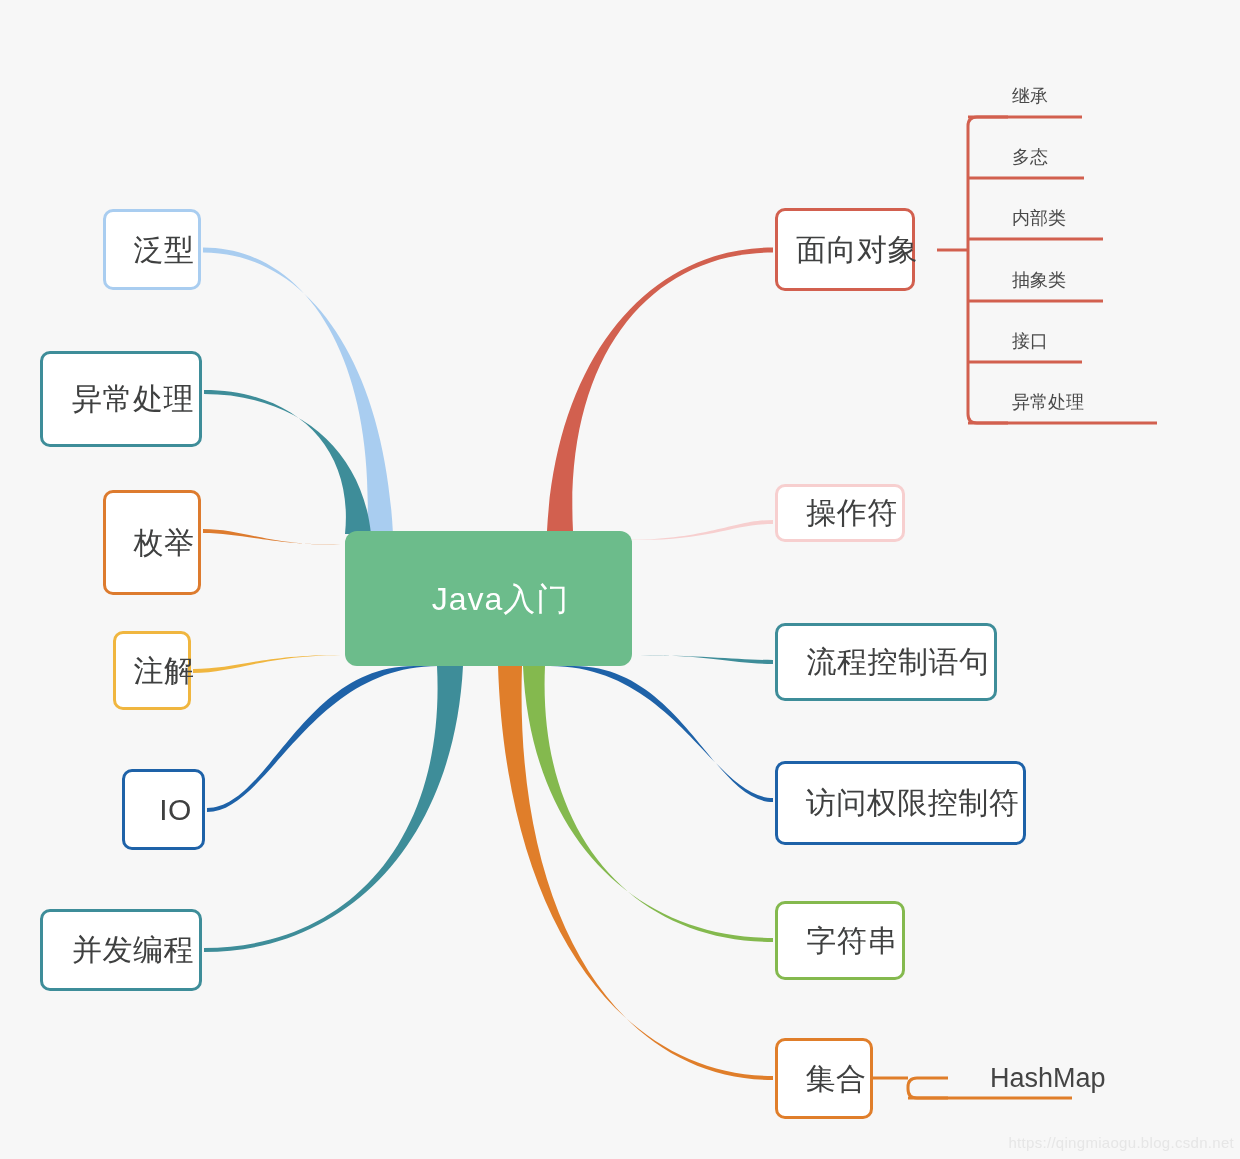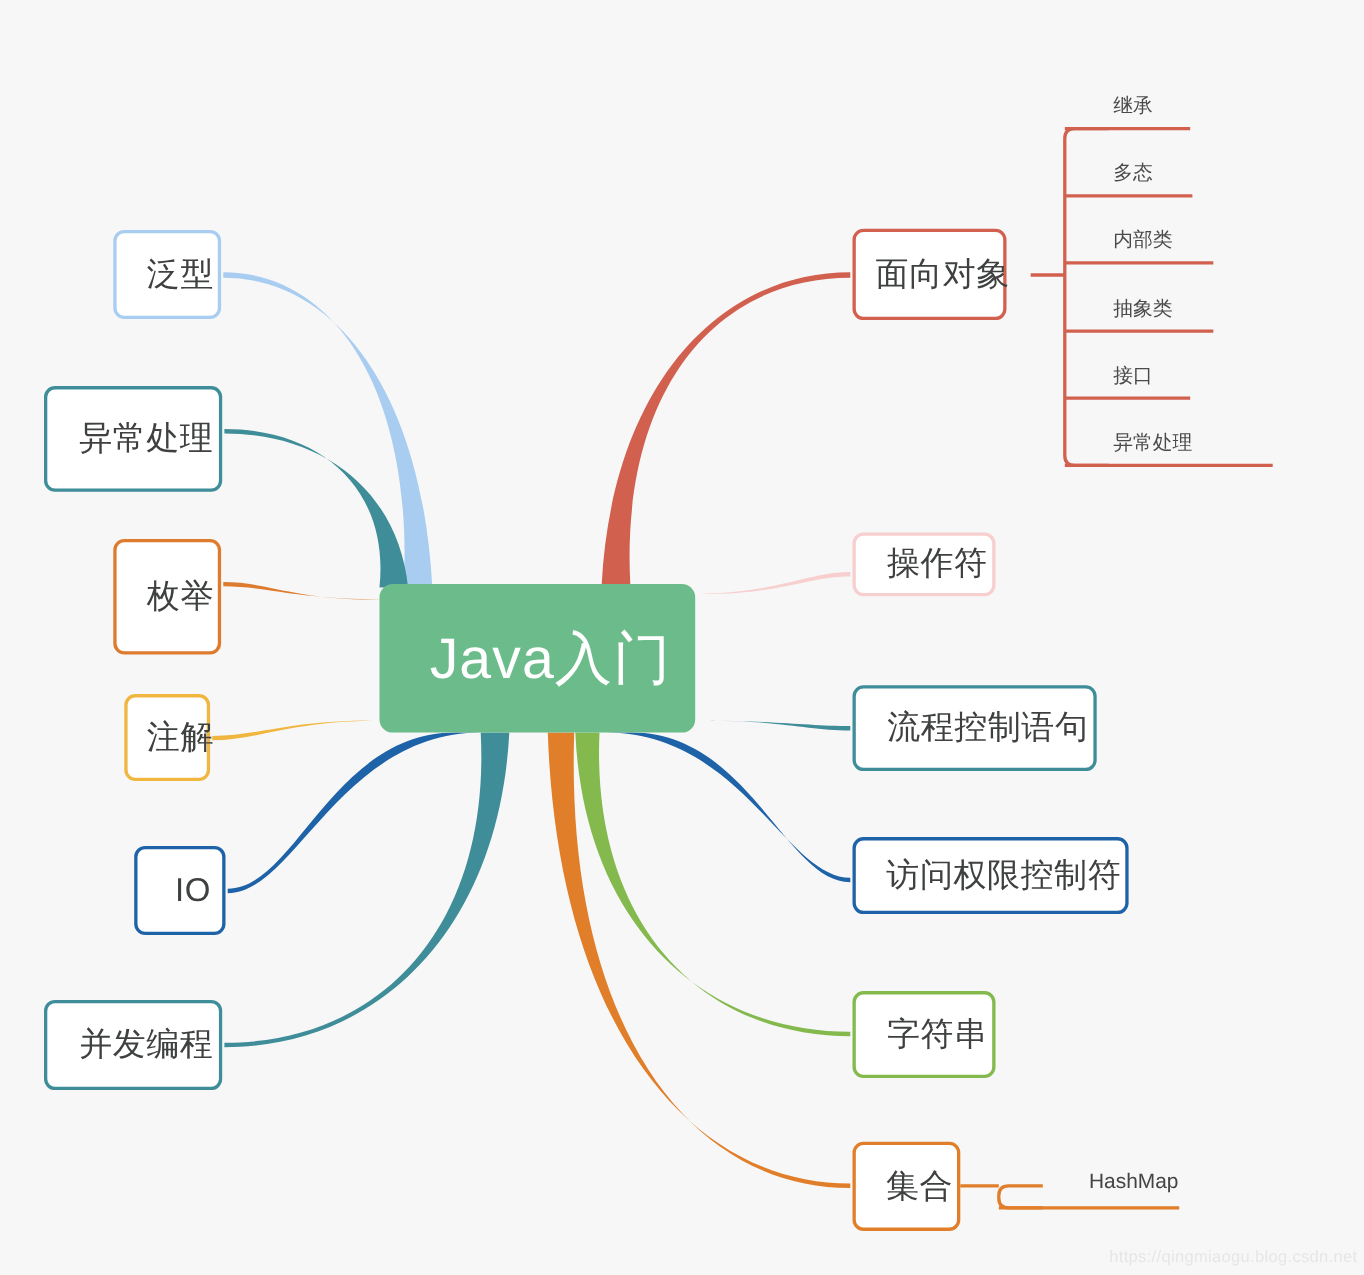--- a/index.html
+++ b/index.html
@@ -43,34 +43,34 @@
     letter-spacing: 0.5px;
     white-space: nowrap;
     z-index: 3;
     padding-left: 24px;
   }
   .node.central {
     background: #6cbc8b;
     border: none;
     border-radius: 12px;
     color: #ffffff;
-    font-size: 52px;
+    font-size: 32px;
     letter-spacing: 1px;
     z-index: 4;
   }
   .subnode {
     position: absolute;
     color: #4a4a4a;
     font-size: 18px;
     line-height: 1;
     white-space: nowrap;
     z-index: 3;
   }
   .subnode.latin {
-    font-size: 19px;
+    font-size: 27px;
     color: #444;
   }
   .watermark {
     position: absolute;
     right: 6px;
     bottom: 8px;
     font-size: 15px;
     color: #e6e6e6;
     letter-spacing: 0.3px;
     z-index: 5;
@@ -138,21 +138,21 @@
       <div class="subnode" style="left: 1012px; top: 393px;">异常处理</div>
       <div class="node" style="left: 775px; top: 208px; width: 140px; height: 83px; border-color: rgb(210, 96, 79);">
         <span>面向对象</span>
       </div>
       <div class="node" style="left: 775px; top: 484px; width: 130px; height: 58px; border-color: rgb(247, 207, 207);">
         <span>操作符</span>
       </div>
       <div class="node" style="left: 775px; top: 623px; width: 222px; height: 78px; border-color: rgb(62, 141, 153);">
         <span>流程控制语句</span>
       </div>
-      <div class="node" style="left: 775px; top: 761px; width: 251px; height: 70px; border-color: rgb(30, 98, 168);">
+      <div class="node" style="left: 775px; top: 761px; width: 251px; height: 84px; border-color: rgb(30, 98, 168);">
         <span>访问权限控制符</span>
       </div>
       <div class="node" style="left: 775px; top: 901px; width: 130px; height: 79px; border-color: rgb(132, 185, 78);">
         <span>字符串</span>
       </div>
       <div class="subnode latin" style="left: 990px; top: 1065px;">HashMap</div>
       <div class="node" style="left: 775px; top: 1038px; width: 98px; height: 81px; border-color: rgb(224, 126, 42);">
         <span>集合</span>
       </div>
     </div>

